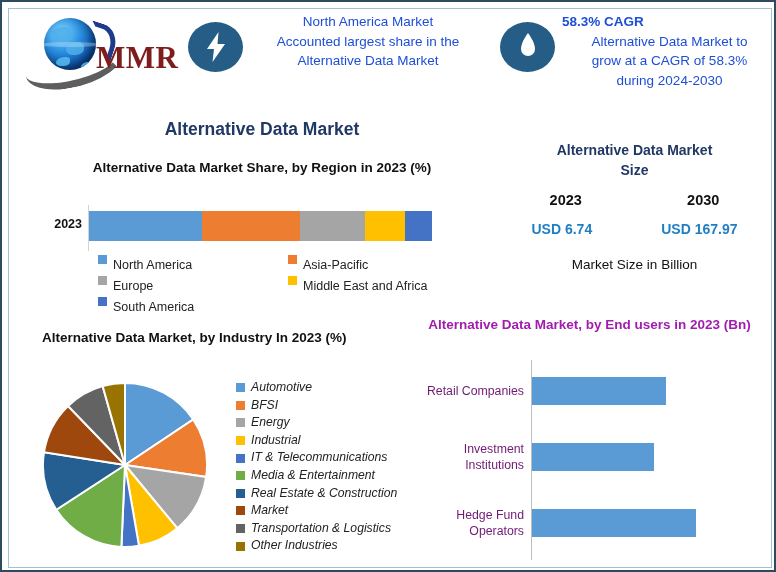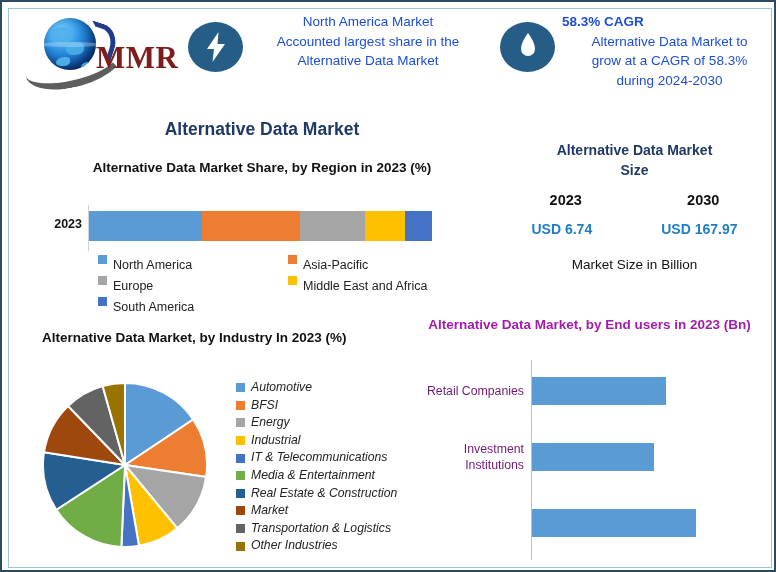--- a/index.html
+++ b/index.html
@@ -319,18 +319,19 @@
       <div id="end-rows">
           <div class="end-row" style="top: 0px;">
             <div class="lab">Retail Companies</div>
             <div class="bar" style="width: 134px; background: rgb(91, 155, 213);"></div>
           </div>
           <div class="end-row" style="top: 66px;">
             <div class="lab">Investment Institutions</div>
             <div class="bar" style="width: 122px; background: rgb(91, 155, 213);"></div>
           </div>
           <div class="end-row" style="top: 132px;">
+            <div class="lab">Hedge Fund Operators</div>
             <div class="bar" style="width: 164px; background: rgb(91, 155, 213);"></div>
           </div>
         </div>
     </div>
   </div>
 </div>
 
 </body></html>

